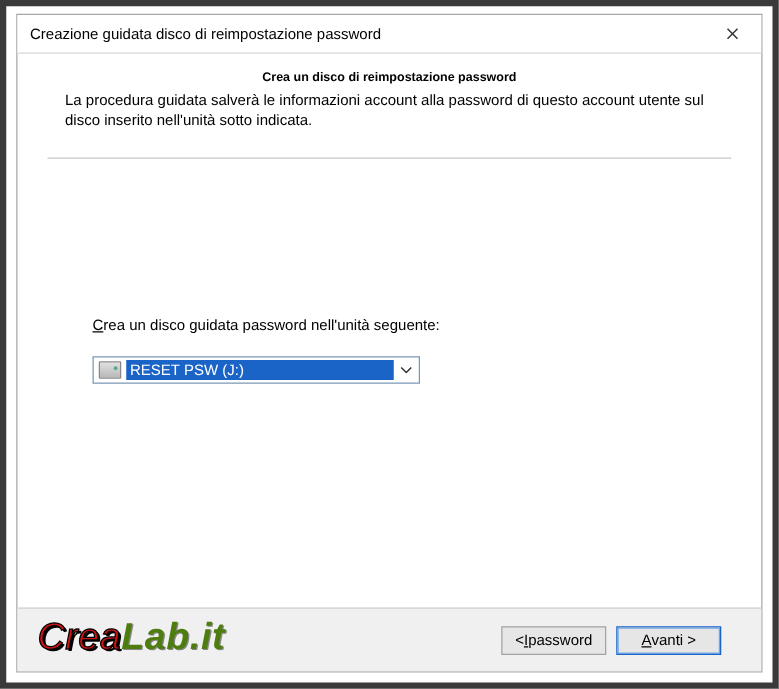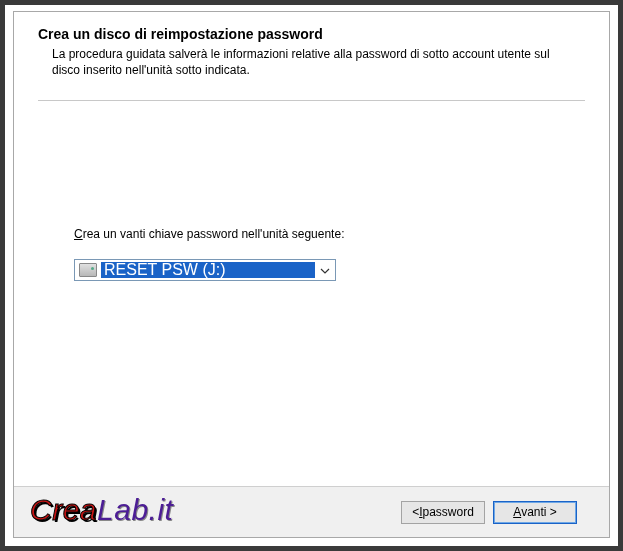--- a/index.html
+++ b/index.html
@@ -57,22 +57,23 @@
     border: none;
     cursor: default;
   }
 
   
   .header-area {
     padding: 14px 24px 10px 24px;
   }
   .header-title {
     font-weight: bold;
-    font-size: 14px;
+    font-size: 10px;
     margin-bottom: 4px;
+    text-align: center;
   }
   .header-desc {
     padding-left: 14px;
     font-size: 12px;
     line-height: 1.35;
     max-width: 520px;
   }
   .header-sep {
     height: 1px;
     background: #c8c8c8;
@@ -97,21 +98,21 @@
     position: absolute;
     left: 60px;
     top: 148px;
     width: 262px;
     height: 22px;
     border: 1px solid #7a98b5;
     background: #ffffff;
     box-sizing: border-box;
     display: flex;
     align-items: center;
-    font-size: 16px;
+    font-size: 12px;
   }
   .combo .drive-icon {
     width: 16px;
     height: 12px;
     margin: 0 4px 0 4px;
     background: linear-gradient(#e0e0e0,#b8b8b8);
     border: 1px solid #888;
     border-radius: 1px;
     position: relative;
     flex: 0 0 auto;
@@ -187,40 +188,52 @@
     user-select: none;
     line-height: 1;
     white-space: nowrap;
   }
   .watermark .red {
     color: #c81414;
     -webkit-text-stroke: 1px #000;
     text-shadow: 2px 2px 0 #000;
   }
   .watermark .blk {
-    color: #4c1d95;
+    color: #4d7c0f;
     text-shadow: 1px 1px 0 #888;
+    font-weight: bold;
   }
 </style>
 </head>
 <body>
 
 <div class="outer-frame">
   <div class="window">
 
+    <div class="titlebar">
+      <span class="title-text">Creazione guidata disco di reimpostazione password</span>
+      <button class="close-btn">
+        <span>
+          <svg width="10" height="10" viewBox="0 0 10 10">
+            <line x1="1" y1="1" x2="9" y2="9" stroke="currentColor" stroke-width="1.2"></line>
+            <line x1="9" y1="1" x2="1" y2="9" stroke="currentColor" stroke-width="1.2"></line>
+          </svg>
+        </span>
+      </button>
+    </div>
 
     <div class="header-area">
       <div class="header-title">Crea un disco di reimpostazione password</div>
-      <div class="header-desc">La procedura guidata salverà le informazioni relative alla password di sotto account utente sul disco inserito nell'unità sotto indicata.</div>
+      <div class="header-desc">La procedura guidata salverà le informazioni account alla password di questo account utente sul disco inserito nell'unità sotto indicata.</div>
       <div class="header-sep"></div>
     </div>
 
     <div class="body-area">
       <div class="drive-label">
-        <span class="ul">C</span><span>rea un vanti chiave password nell'unità seguente:</span>
+        <span class="ul">C</span><span>rea un disco guidata password nell'unità seguente:</span>
       </div>
 
       <div class="combo">
         <span class="drive-icon"></span>
         <span class="sel-text">RESET PSW (J:)</span>
         <span class="arrow">
           <svg width="10" height="6" viewBox="0 0 10 6">
             <polyline points="1,1 5,5 9,1" fill="none" stroke="#333" stroke-width="1.2"></polyline>
           </svg>
         </span>

